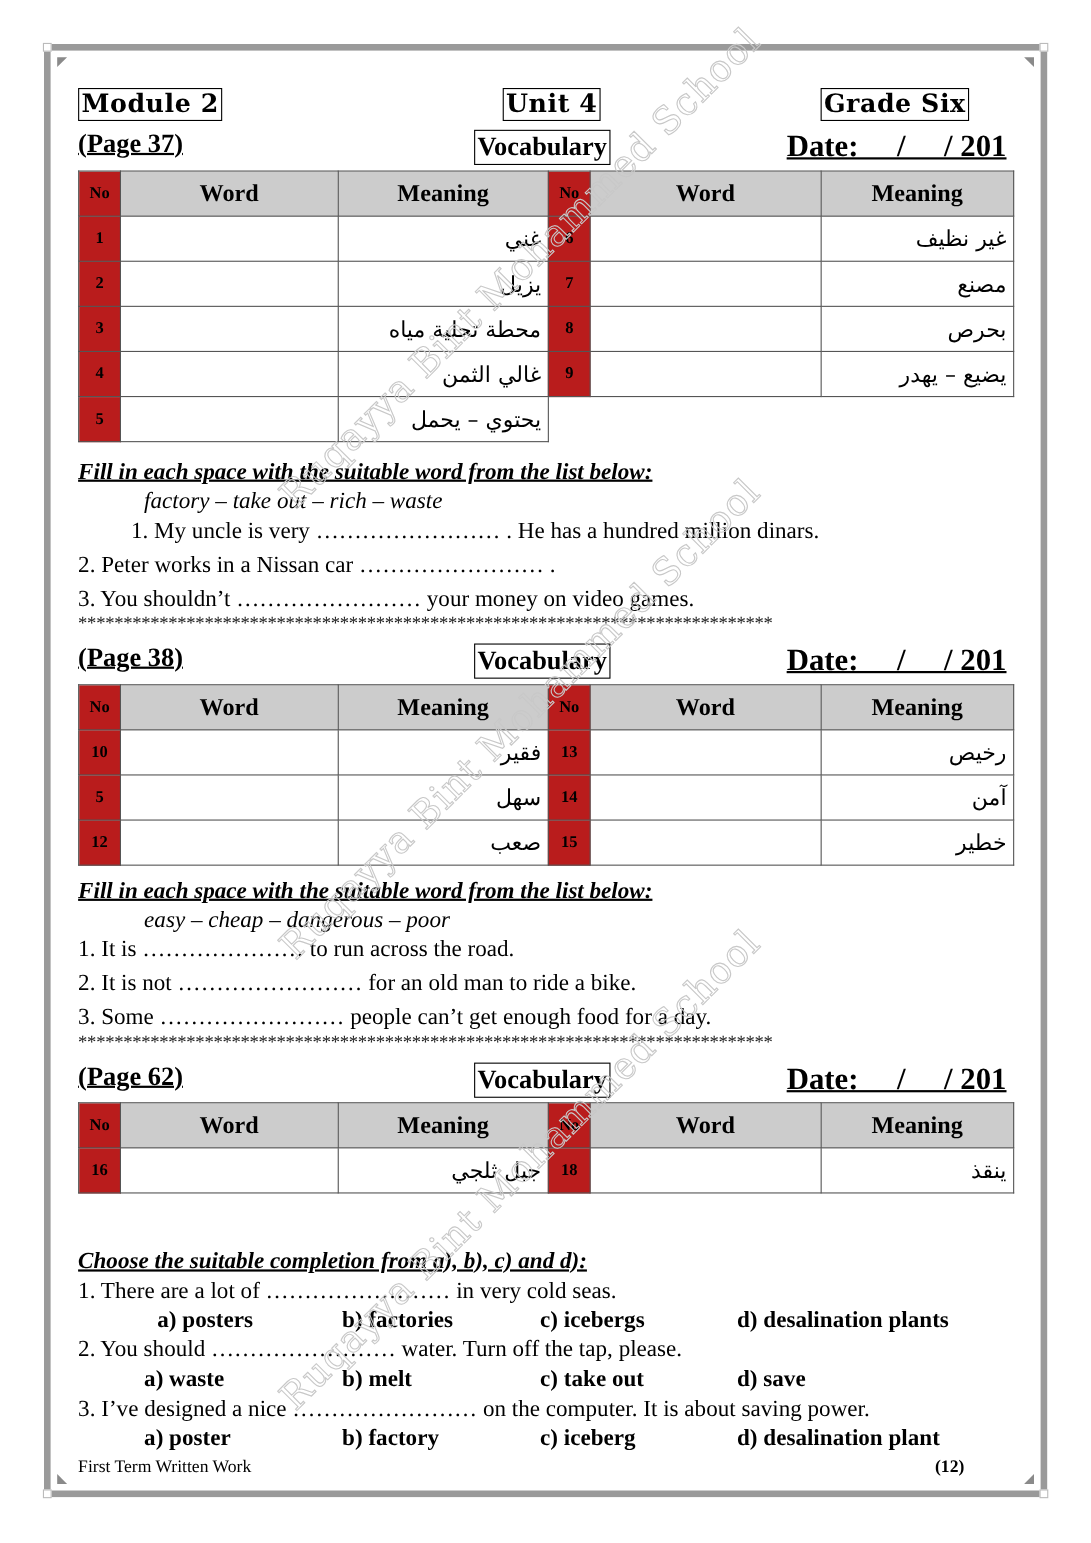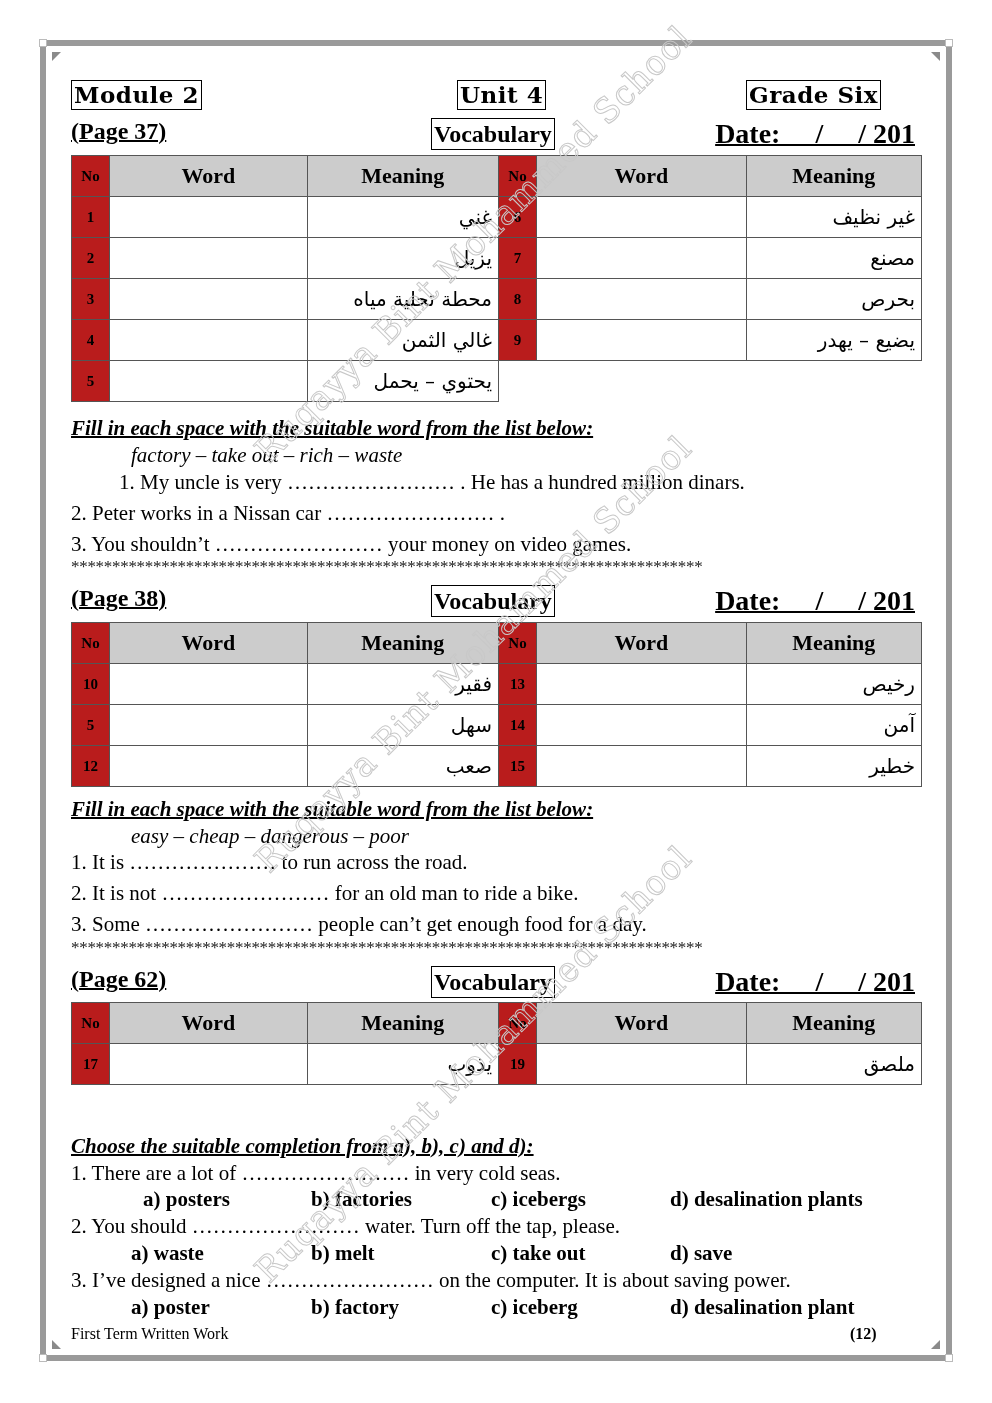--- a/index.html
+++ b/index.html
@@ -197,26 +197,26 @@
   <tbody>
       <tr>
     <th class="no">No</th>
     <th style="width:196px">Word</th>
     <th style="width:190px">Meaning</th>
     <th class="no">No</th>
     <th style="width:208px">Word</th>
     <th style="width:174px">Meaning</th>
   </tr>
   <tr>
-    <td class="no">17</td>
-    <td class="word"></td>
-    <td class="meaning">يذوب</td>
-    <td class="no">19</td>
-    <td class="word"></td>
-    <td class="meaning">ملصق</td>
+    <td class="no">16</td>
+    <td class="word"></td>
+    <td class="meaning">جبل ثلجي</td>
+    <td class="no">18</td>
+    <td class="word"></td>
+    <td class="meaning">ينقذ</td>
   </tr>
 </tbody>
   </table>
 
 <div class="instr" style="top:1134px;">Choose the suitable completion from a), b), c) and d):</div>
 
 <div class="line" style="top:1161px;">1. There are a lot of …………………… in very cold seas.</div>
 <div class="opts" style="top:1187px;">
   <span style="left:12px;text-align:center;">a) posters</span>
   <span style="left:180px;">b) factories</span>

